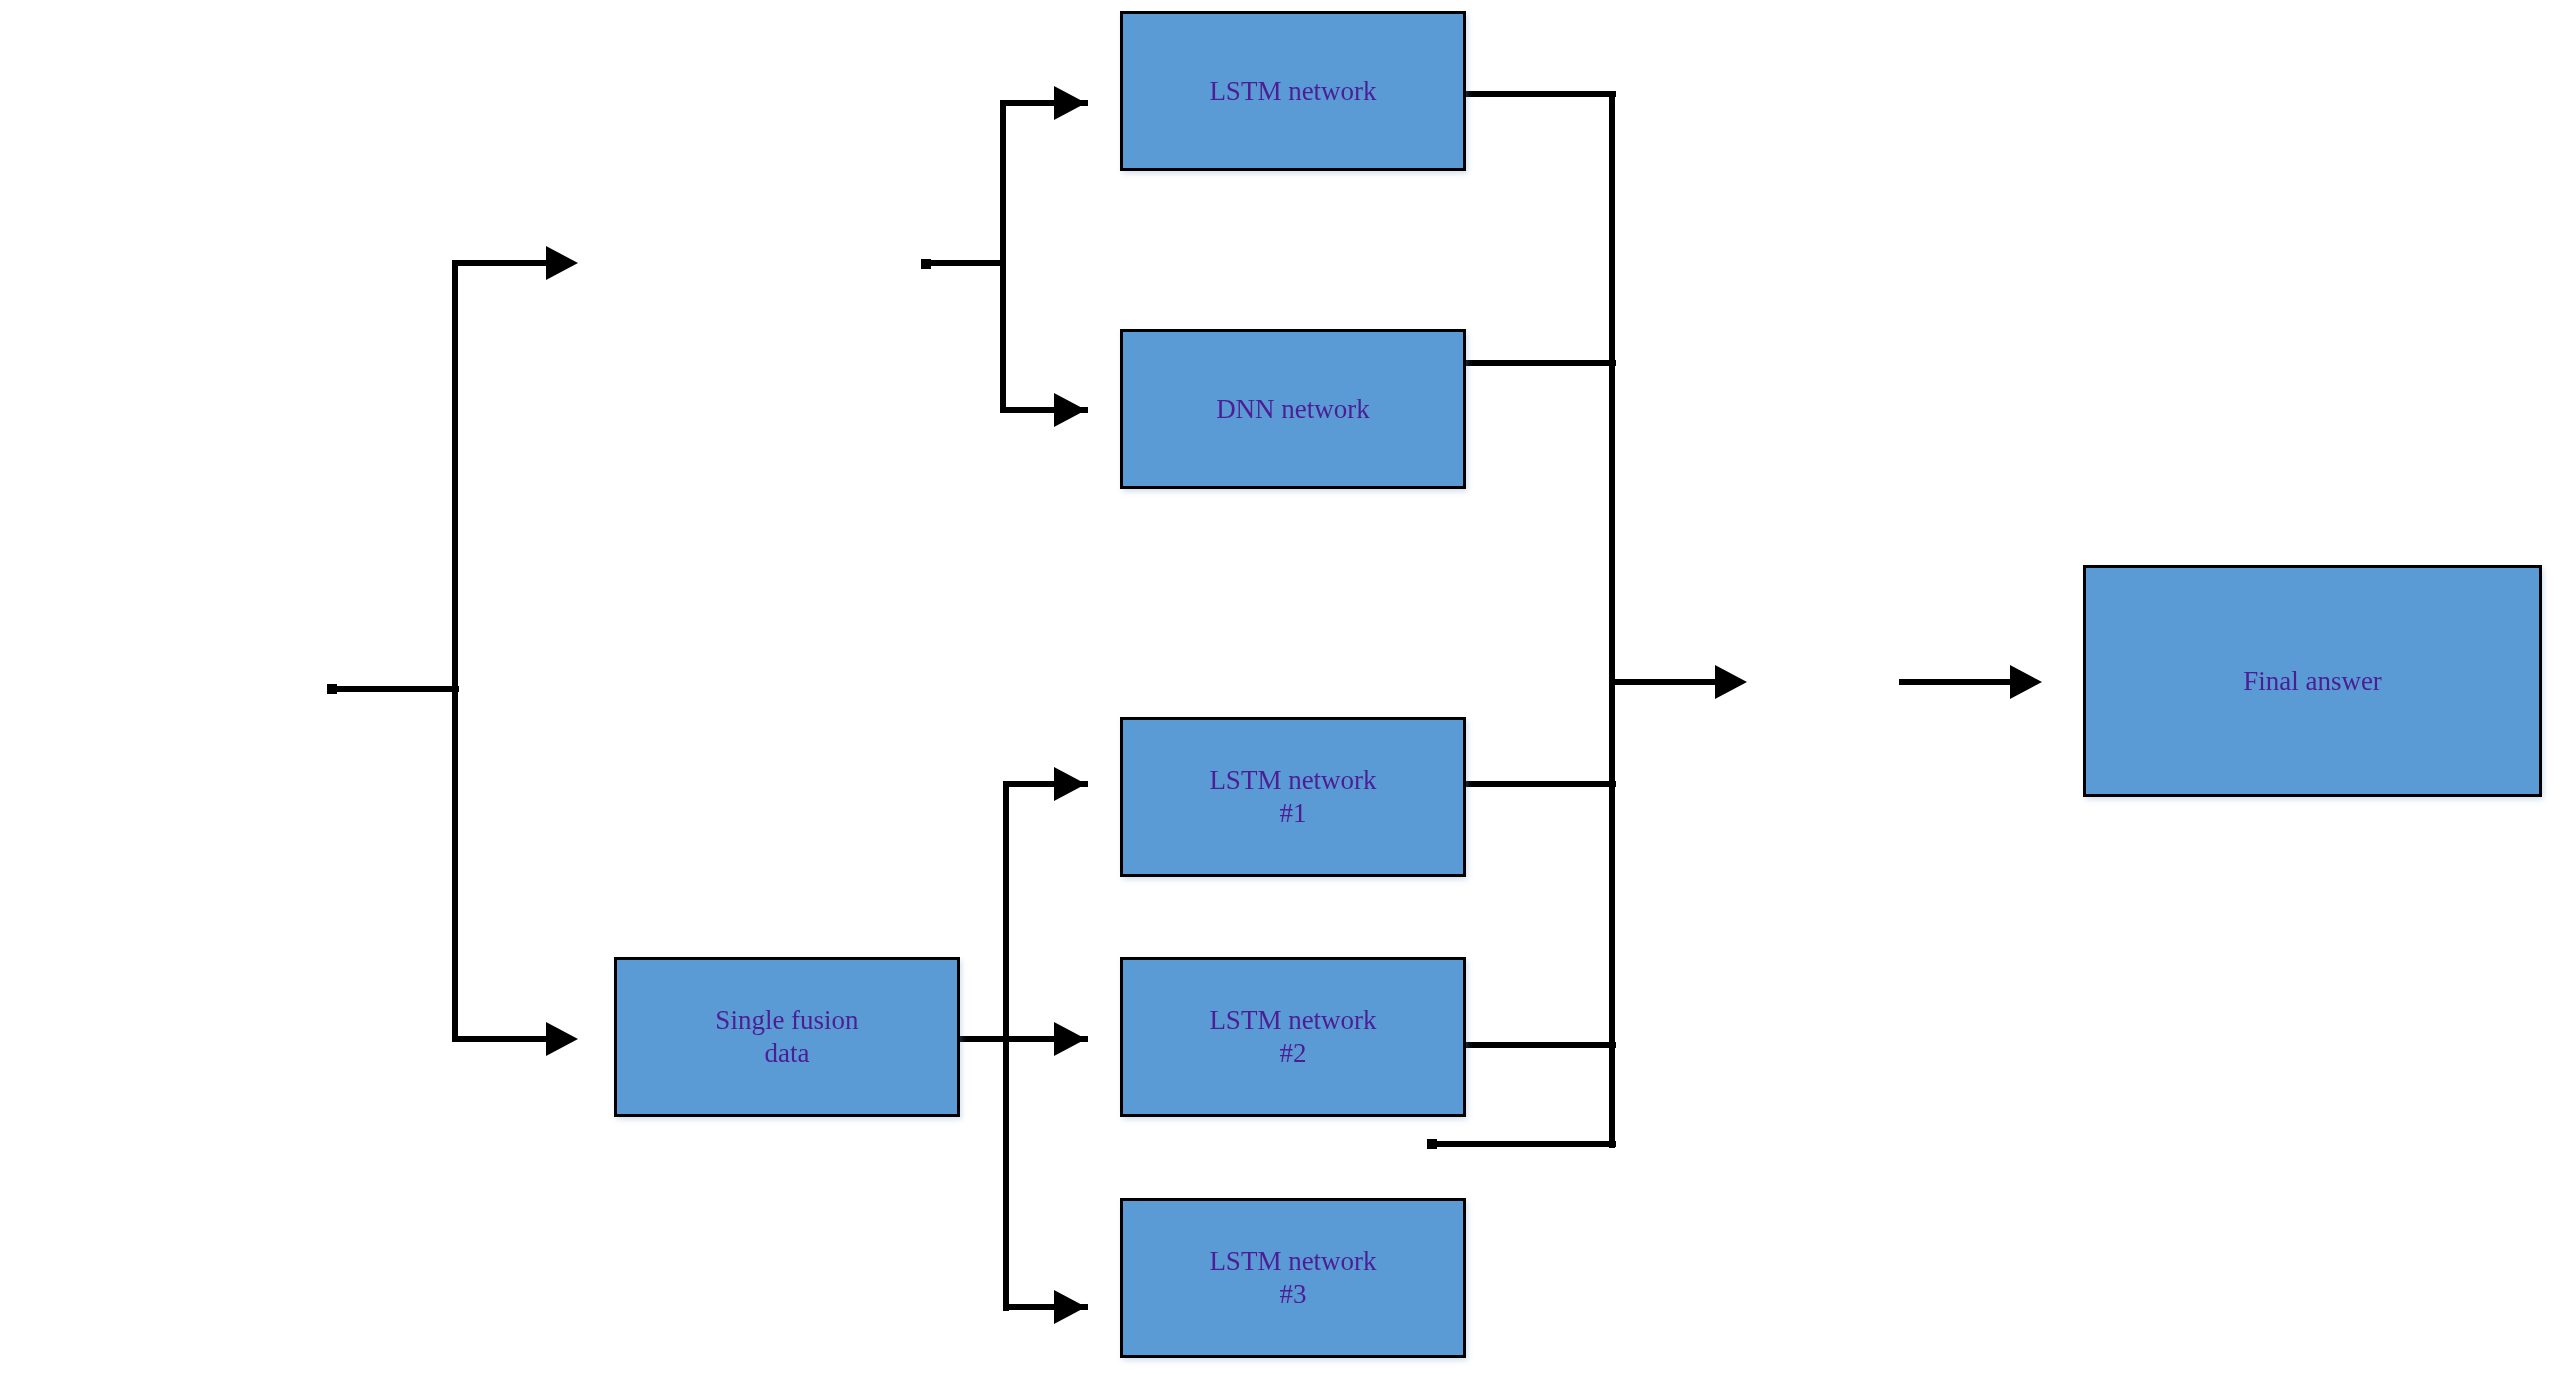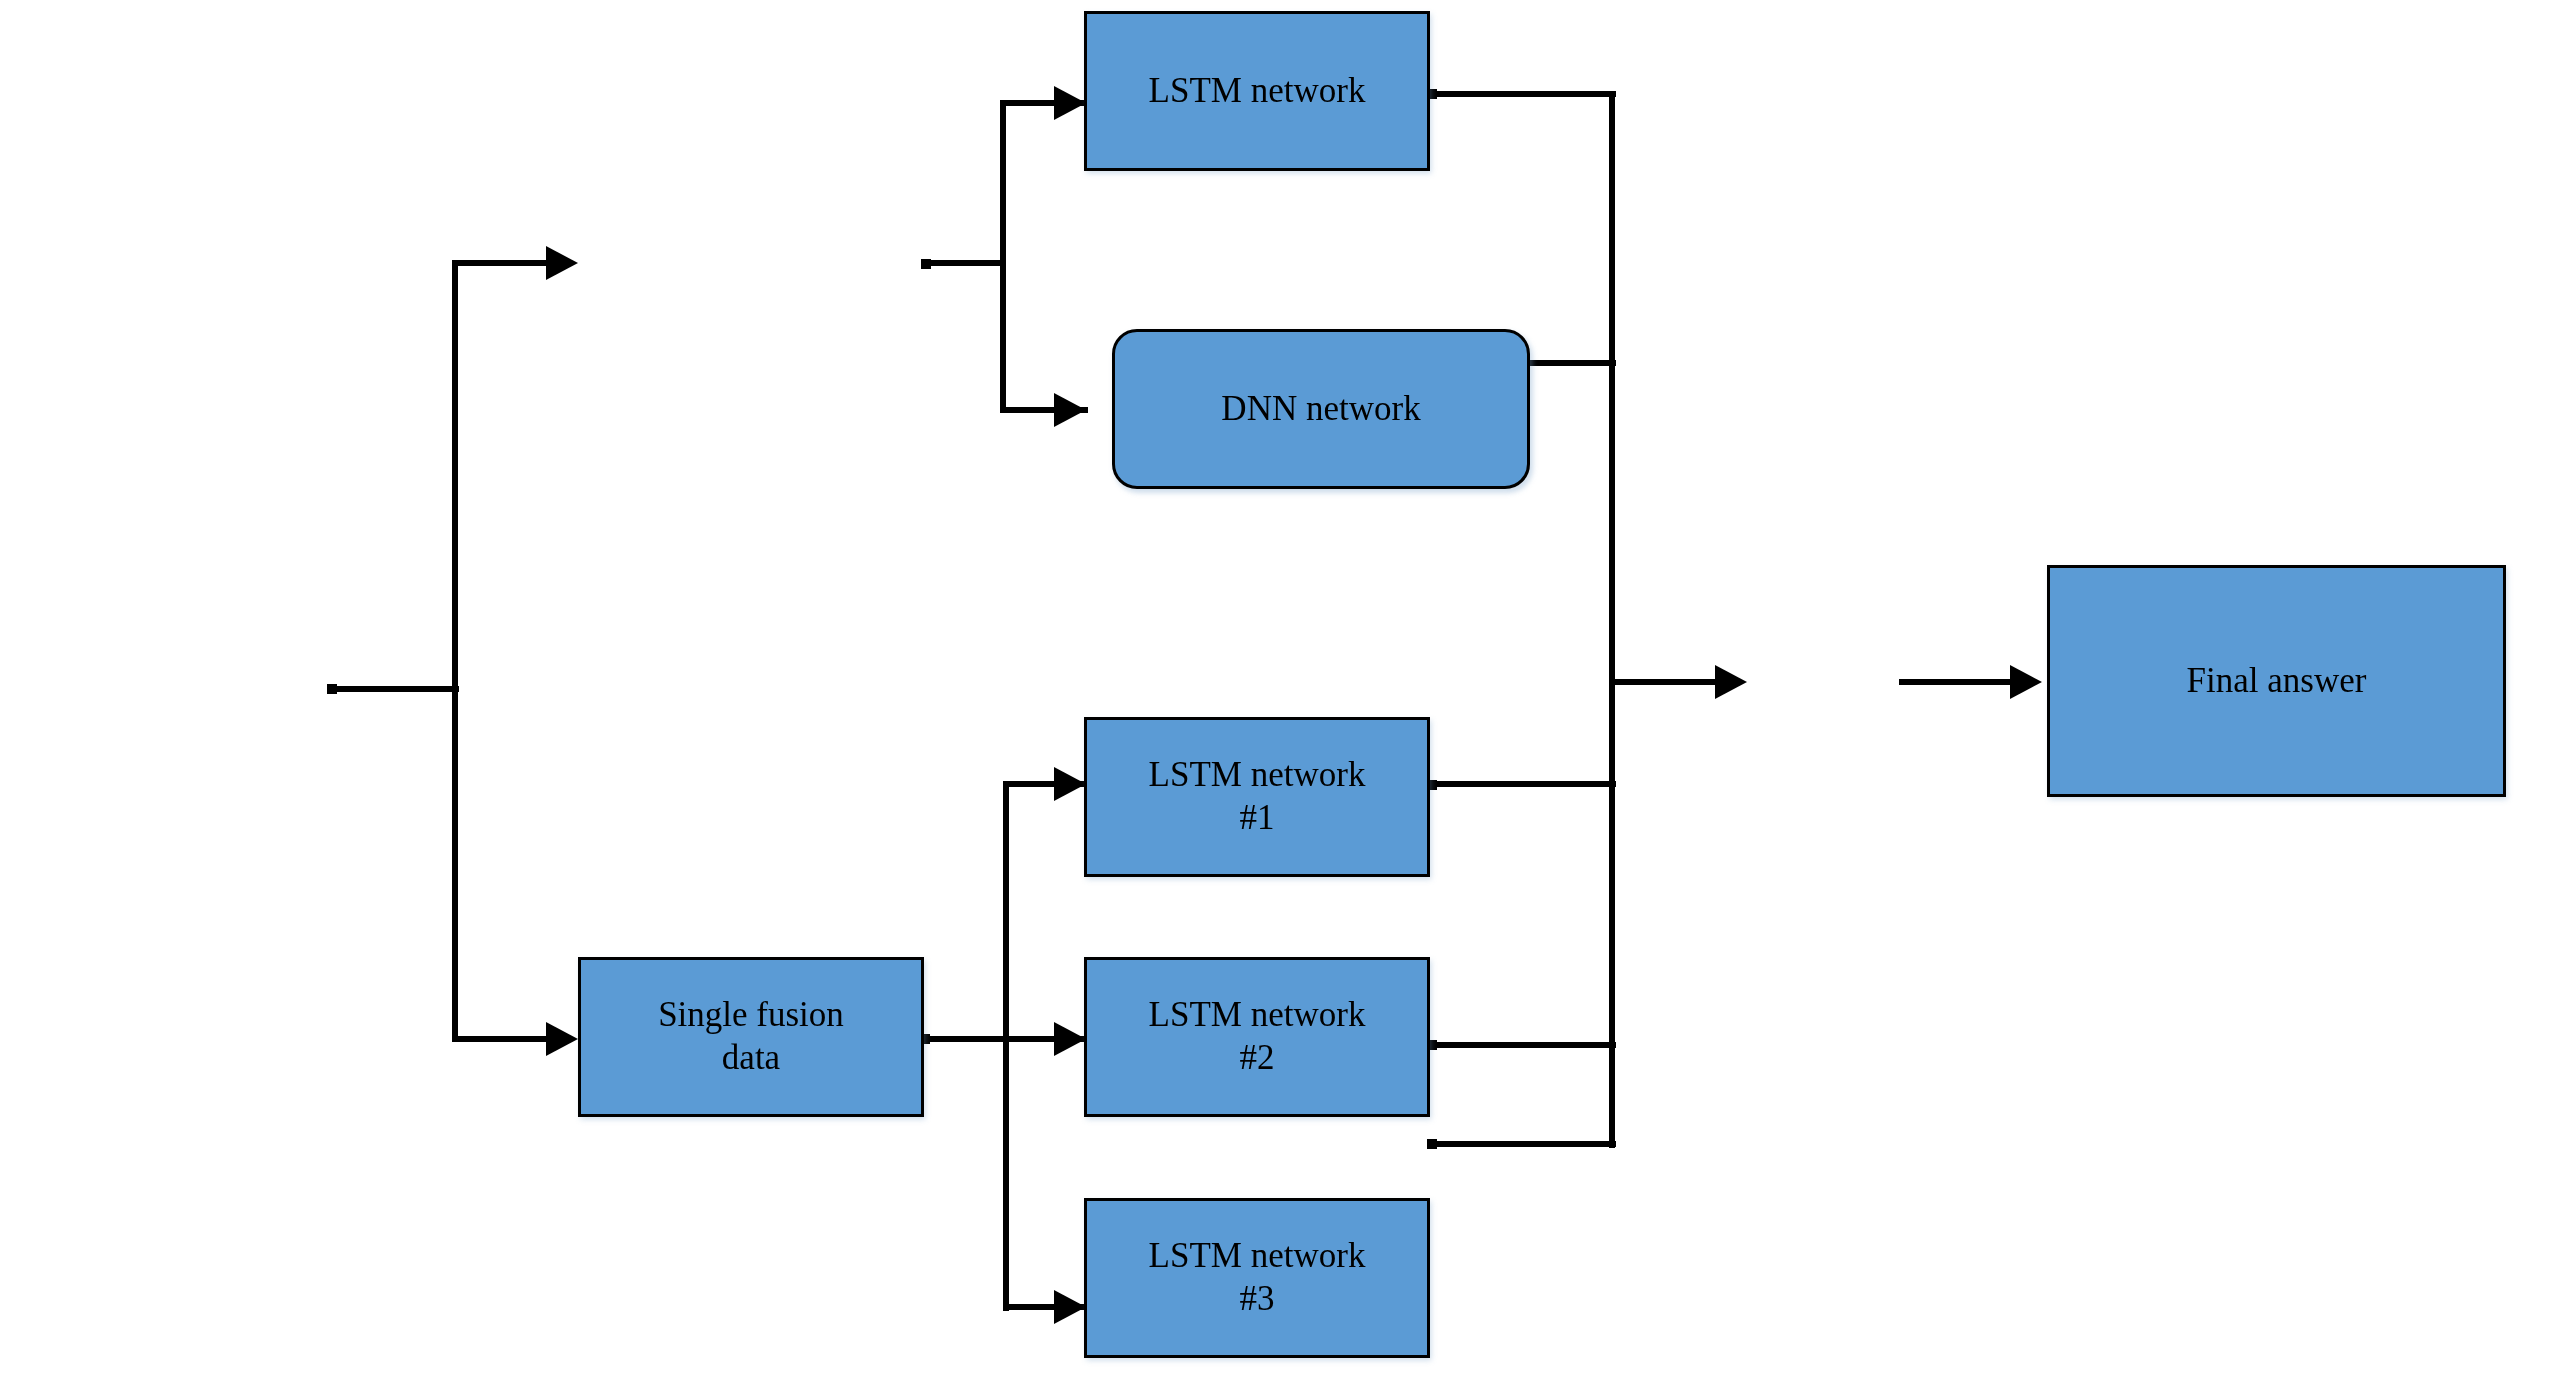--- a/index.html
+++ b/index.html
@@ -17,27 +17,28 @@
   }
   .node {
     position: absolute;
     box-sizing: border-box;
     background: #5B9BD5;
     border: 3.2px solid #000000;
     display: flex;
     align-items: center;
     justify-content: center;
     text-align: center;
-    color: #000000;
-    font-size: 35px;
+    color: #4c1d95;
+    font-size: 27px;
     line-height: 1.22;
     font-family: "Liberation Serif", "DejaVu Serif", serif;
     box-shadow: 2.4px 3.2px 5.6px rgba(120,160,200,0.35);
     white-space: pre-line;
     padding: 0 6.4px;
+    margin-left: 36px;
   }
   .edge {
     position: absolute;
     background: #000000;
   }
   .edge.h { height: 6.4px; }
   .edge.v { width: 6.4px; }
   .arrowhead {
     position: absolute;
     width: 0;
@@ -99,21 +100,21 @@
   <div class="edge h" style="left:1609px; top:679px; width:106px;"></div>
   <div class="arrowhead" style="left:1715px; top:665px;"></div>
 
   <div class="edge h" style="left:1899px; top:679px; width:112px;"></div>
   <div class="arrowhead" style="left:2010px; top:665px;"></div>
 
 
 
   <div class="node" style="left:1084px; top:11.2px; width:346px; height:160px;">LSTM network</div>
 
-  <div class="node" style="left:1112px; top:329px; width:418px; height:160px;border-radius:25px;">DNN network</div>
+  <div class="node" style="left:1084px; top:329px; width:346px; height:160px;">DNN network</div>
 
   <div class="node" style="left:578px; top:957px; width:346px; height:160px;">Single fusion
 data</div>
 
   <div class="node" style="left:1084px; top:717px; width:346px; height:160px;">LSTM network
 #1</div>
 
   <div class="node" style="left:1084px; top:957px; width:346px; height:160px;">LSTM network
 #2</div>
 

